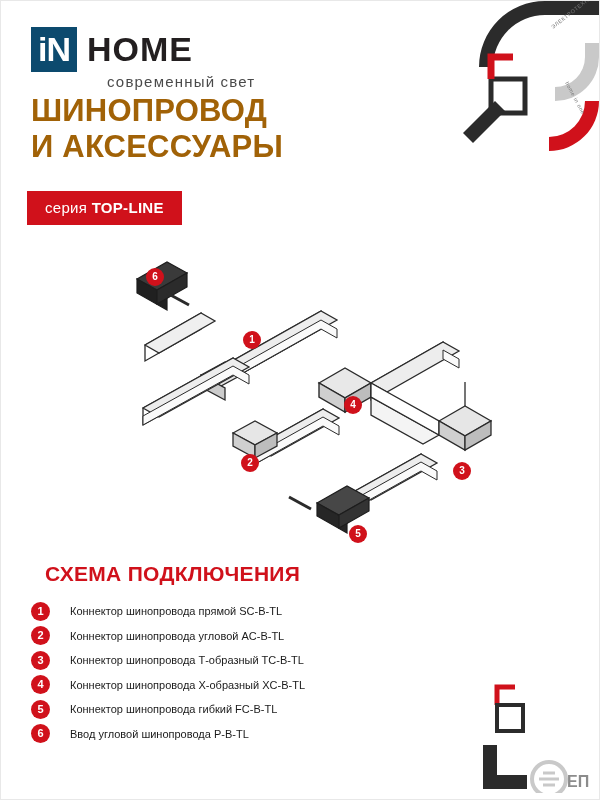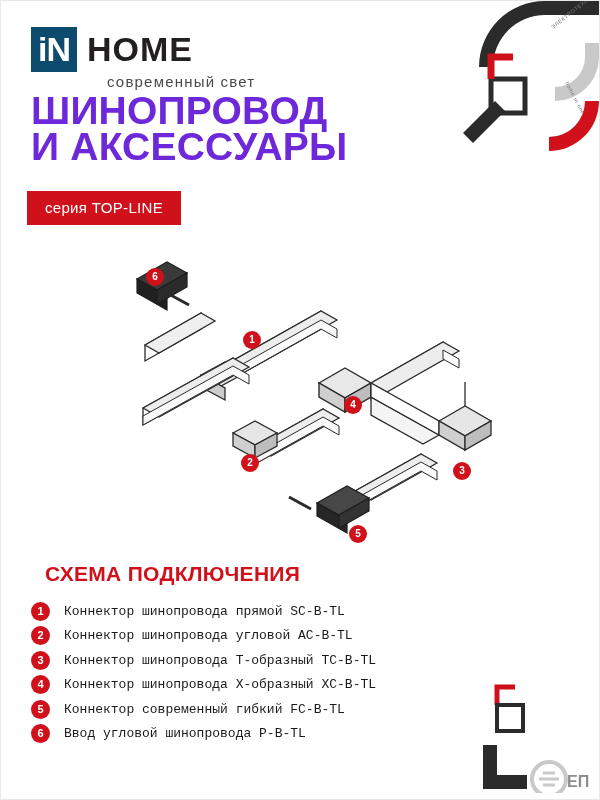--- a/index.html
+++ b/index.html
@@ -69,37 +69,37 @@
     top: 0px;
     width: 150px;
     height: 150px;
   }
 
   
   .title {
     position: absolute;
     left: 30px;
     top: 92px;
-    font-size: 39px;
+    font-size: 31px;
     font-weight: bold;
     line-height: 36px;
     letter-spacing: 0.2px;
-    color: #6d28d9;
+    color: #a16207;
   }
   .series-badge {
     position: absolute;
     left: 26px;
     top: 190px;
     background: #d0111b;
     color: #ffffff;
     font-size: 15px;
     padding: 8px 18px 9px 18px;
     letter-spacing: 0.3px;
   }
-  .series-badge b { font-weight: normal; }
+  .series-badge b { font-weight: bold; }
 
   
   .diagram {
     position: absolute;
     left: 18px;
     top: 232px;
     width: 564px;
     height: 320px;
   }
   .marker {
@@ -145,25 +145,24 @@
     border-radius: 50%;
     background: #d0111b;
     color: #ffffff;
     font-size: 11px;
     font-weight: bold;
     line-height: 19px;
     text-align: center;
     flex: 0 0 auto;
   }
   .legend-text {
-    margin-left: 14px;
-    font-size: 13px;
+    margin-left: 20px;
+    font-size: 11px;
     color: #1a1a1a;
     white-space: nowrap;
-    font-family: Liberation Mono, monospace;
   }
 
   
   .bottom-mark {
     position: absolute;
     right: 4px;
     bottom: 6px;
     width: 120px;
     height: 110px;
   }
@@ -315,21 +314,21 @@
     <div class="legend-row">
       <span class="legend-num">3</span>
       <span class="legend-text">Коннектор шинопровода Т-образный TC-B-TL</span>
     </div>
     <div class="legend-row">
       <span class="legend-num">4</span>
       <span class="legend-text">Коннектор шинопровода Х-образный XC-B-TL</span>
     </div>
     <div class="legend-row">
       <span class="legend-num">5</span>
-      <span class="legend-text">Коннектор современный гибкий FC-B-TL</span>
+      <span class="legend-text">Коннектор шинопровода гибкий FC-B-TL</span>
     </div>
     <div class="legend-row">
       <span class="legend-num">6</span>
       <span class="legend-text">Ввод угловой шинопровода P-B-TL</span>
     </div>
   </div>
 
   <svg class="bottom-mark" viewBox="0 0 120 110">
     <path d="M22 22 L22 4 L40 4" fill="none" stroke="#d0111b" stroke-width="5"></path>
     <rect x="22" y="22" width="26" height="26" fill="none" stroke="#2b2b2b" stroke-width="4"></rect>

